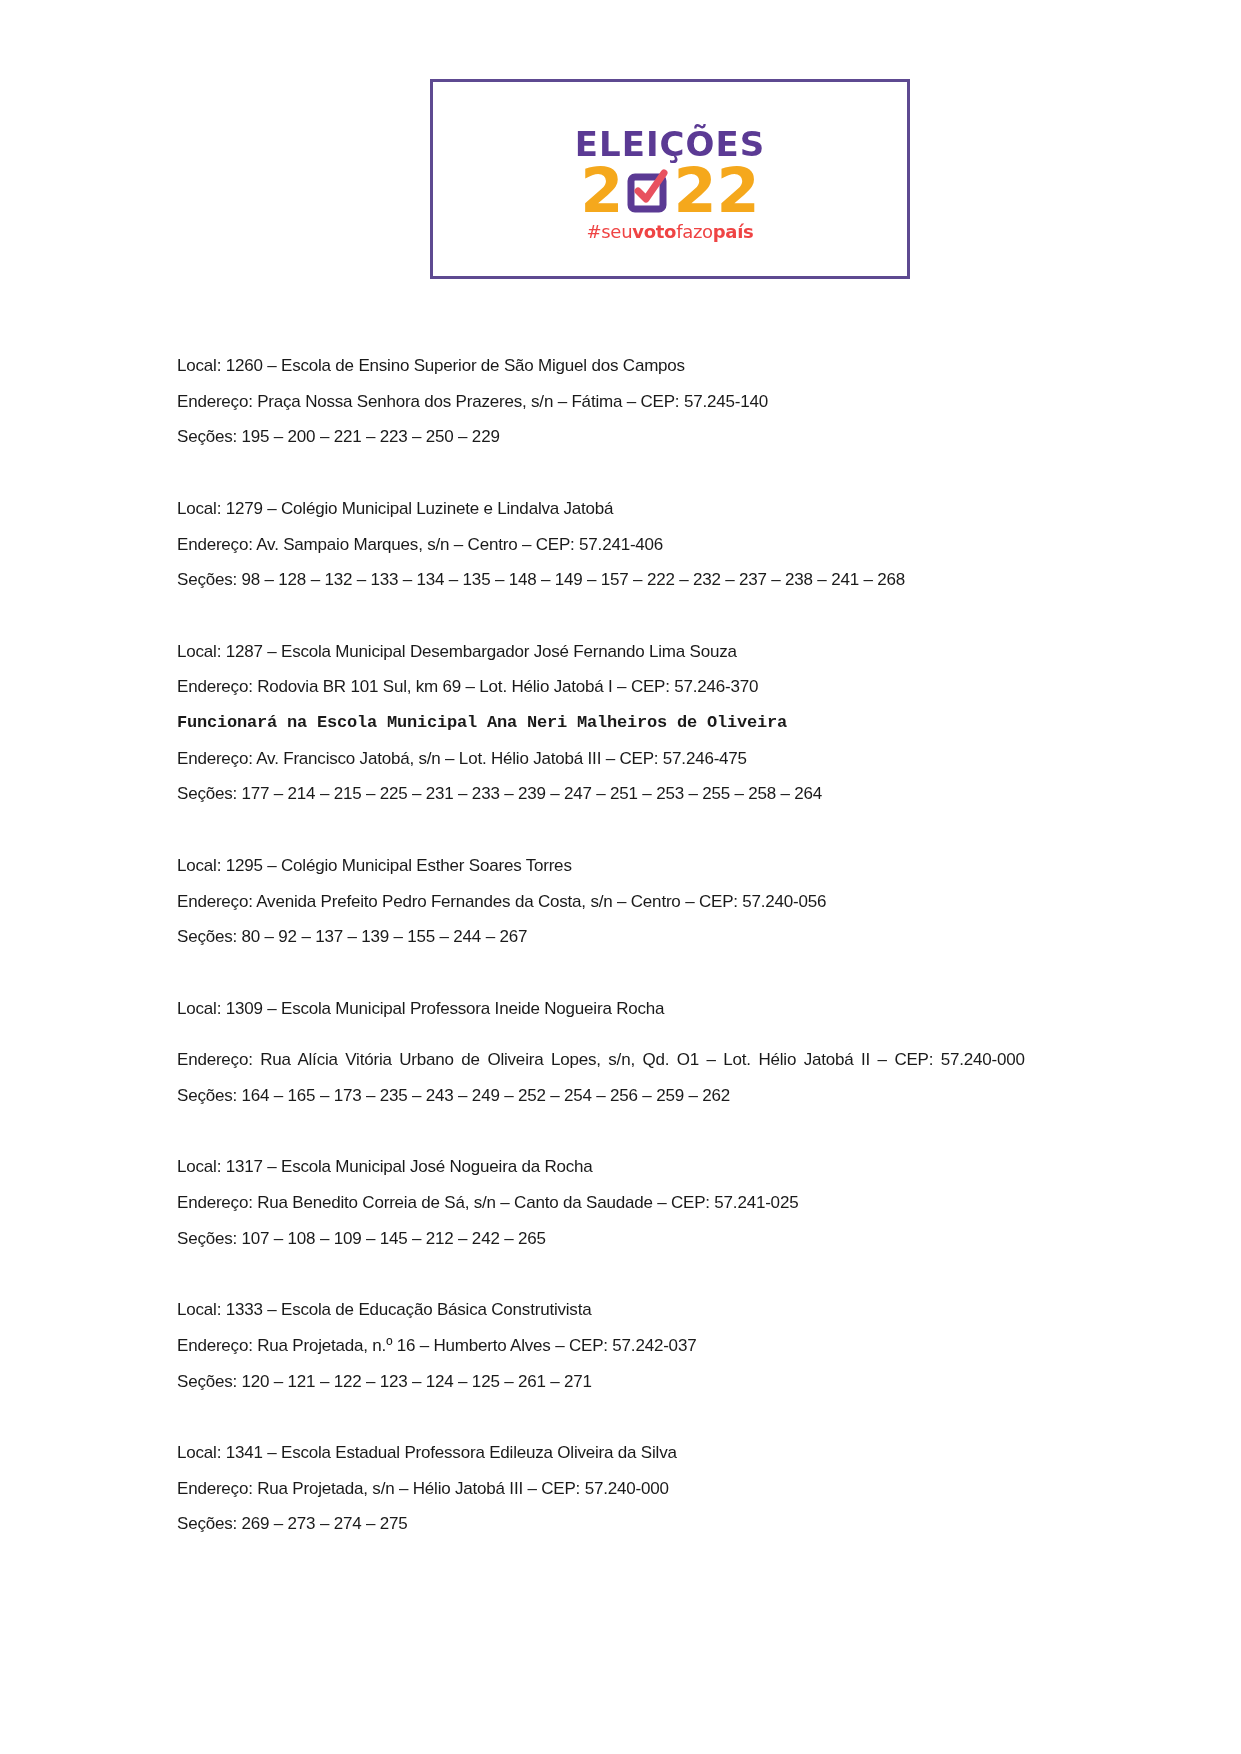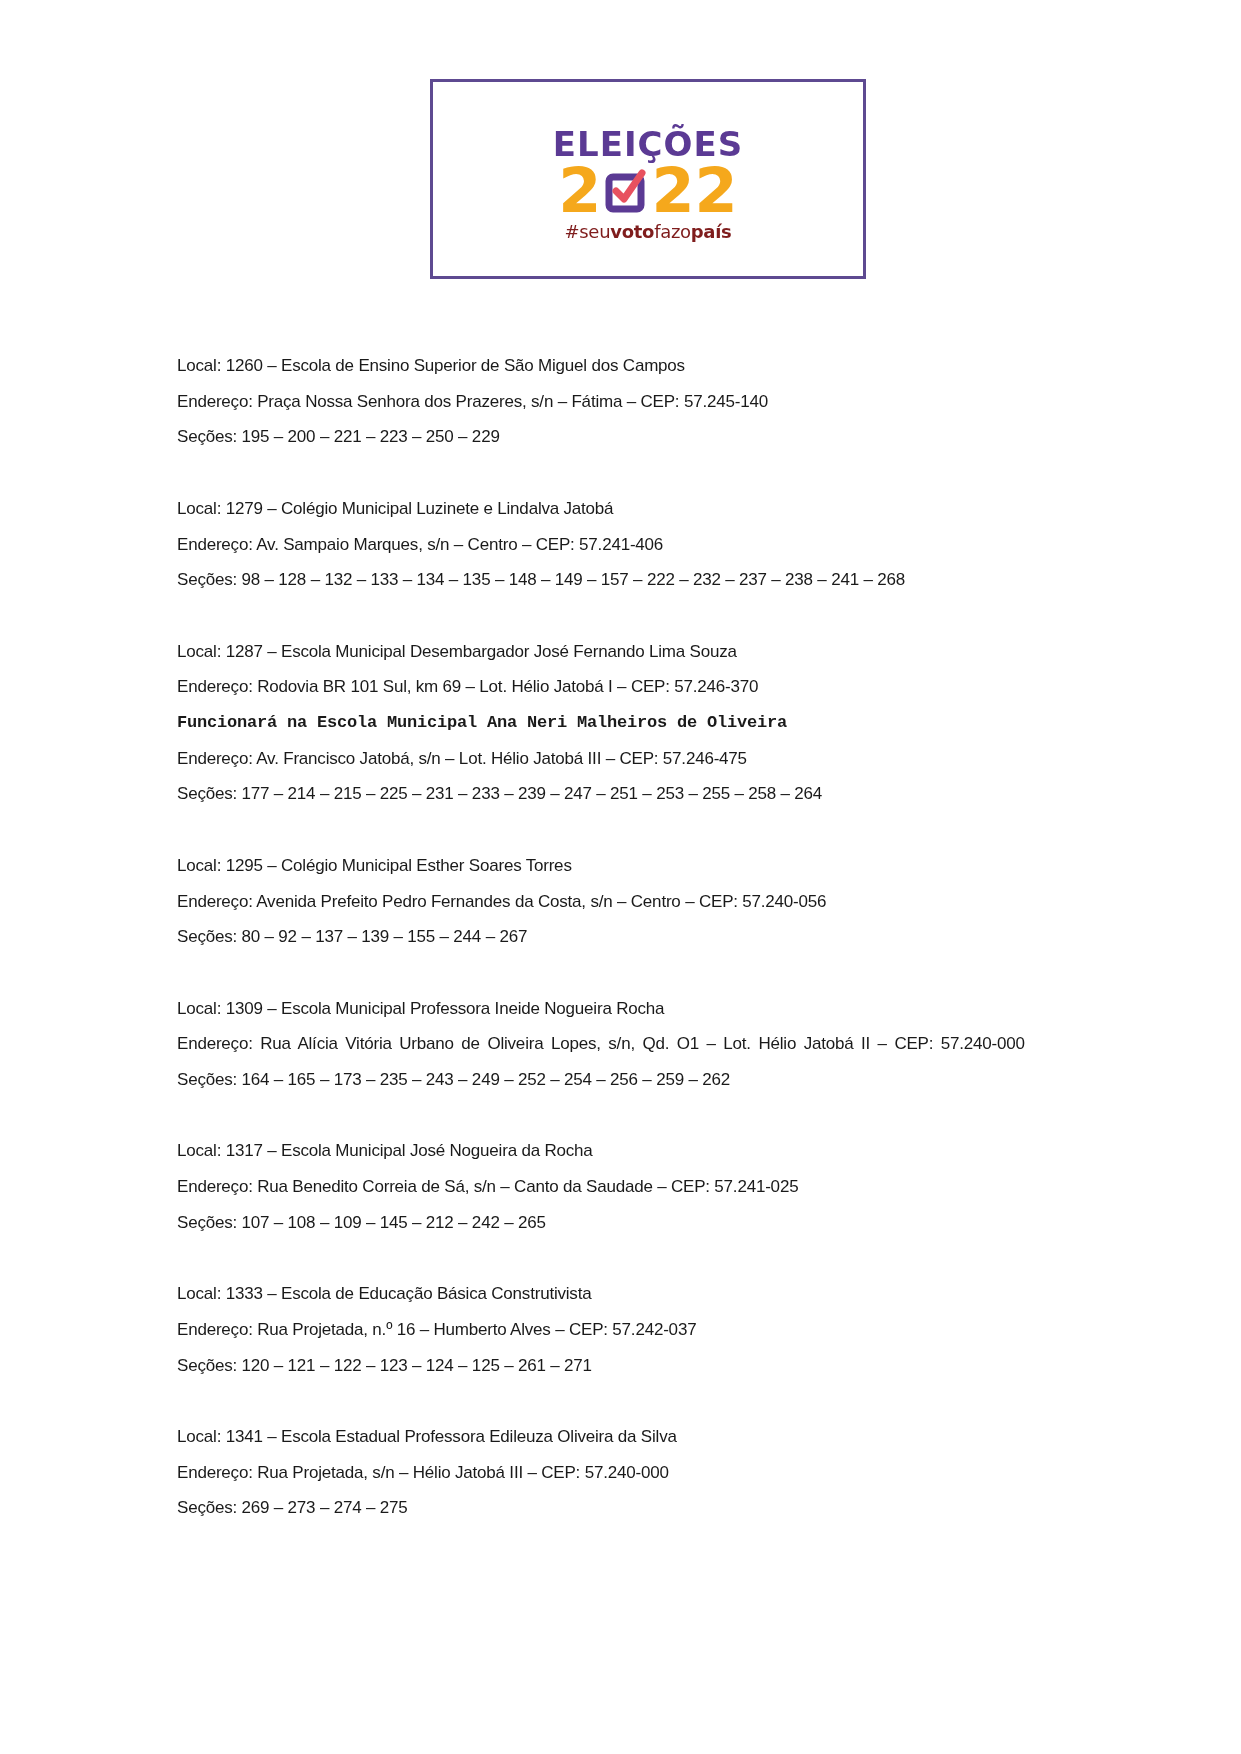--- a/index.html
+++ b/index.html
@@ -12,21 +12,21 @@
       height: 1754px;
       position: relative;
       overflow: hidden;
       font-family: "Liberation Sans", sans-serif;
       color: #1a1a1a;
     }
     .logo-box {
       position: absolute;
       left: 430px;
       top: 79px;
-      width: 436px;
+      width: 480px;
       height: 200px;
       border: 3px solid #5e4a91;
       box-sizing: border-box;
       background: #ffffff;
     }
     .logo {
       position: absolute;
       left: 0;
       right: 0;
       top: 44px;
@@ -57,21 +57,21 @@
       width: 42px;
       height: 44px;
       margin: 0 4px;
       position: relative;
     }
     .check-box svg { width: 42px; height: 44px; display: block; }
     .logo-tag {
       font-family: "DejaVu Sans", sans-serif;
       font-size: 18px;
       line-height: 20px;
-      color: #7f1d1d;
+      color: #ef4444;
       margin-top: 2px;
       letter-spacing: -0.3px;
     }
     .logo-tag b { font-weight: bold; }
 
     .content {
       position: absolute;
       left: 177px;
       top: 348px;
       width: 950px;
@@ -81,20 +81,21 @@
     .block { margin-bottom: 35.7px; }
     .line {
       white-space: nowrap;
       letter-spacing: -0.2px;
     }
     .line.wrap {
       white-space: normal;
       text-align: justify;
       text-align-last: left;
       word-spacing: 3px;
+      margin-top: 16px;
     }
     .line.bold { font-weight: bold; font-family: Liberation Mono, monospace; }
   </style>
 </head>
 <body>
 
 <div class="logo-box">
   <div class="logo">
     <div class="logo-title">ELEIÇÕES</div>
     <div class="logo-year">

